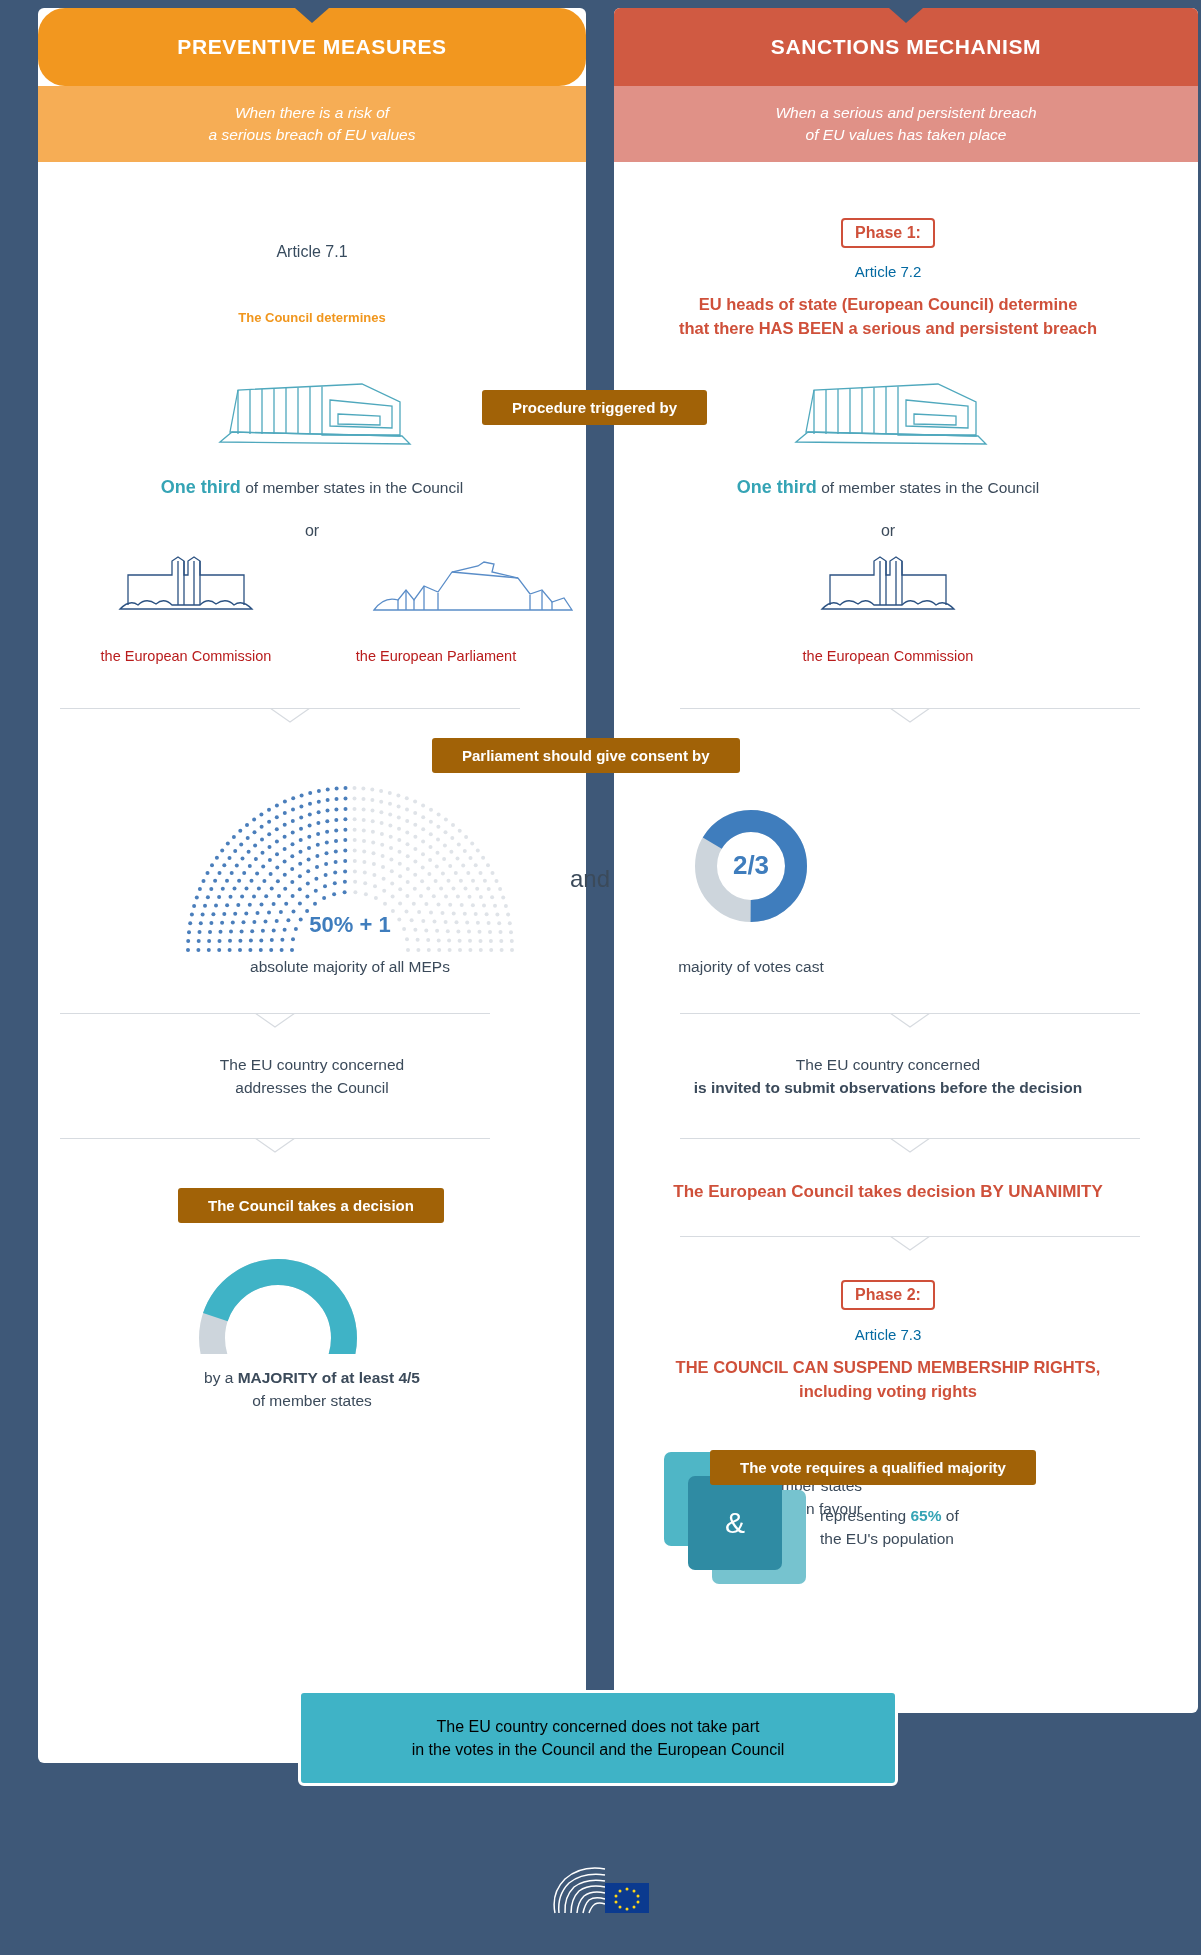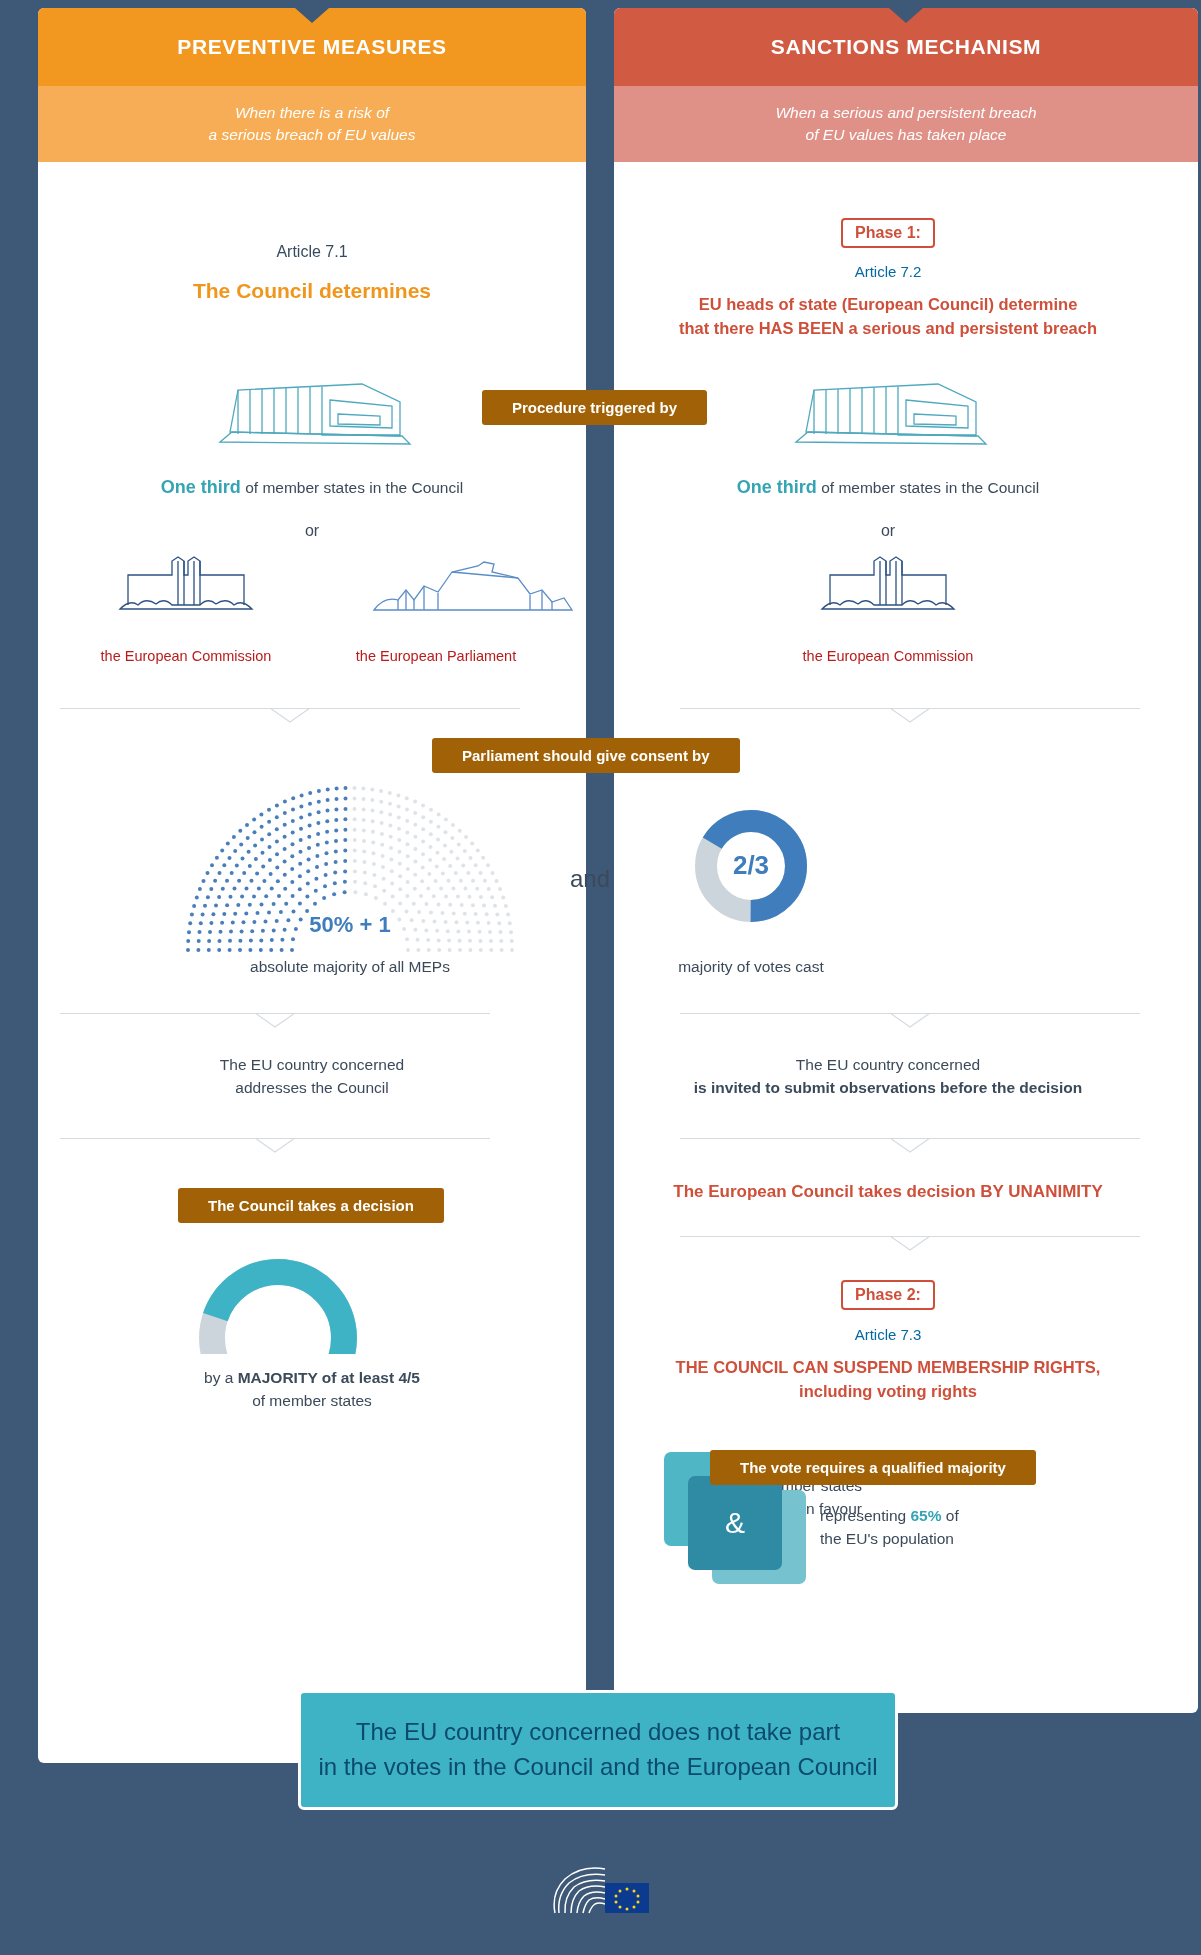--- a/index.html
+++ b/index.html
@@ -16,36 +16,36 @@
   
   .col{position:absolute;top:8px;background:#ffffff;border-radius:6px;overflow:hidden;}
   .col-left{left:38px;width:548px;height:1755px;}
   .col-right{left:614px;width:584px;height:1705px;}
 
   .hdr{position:relative;text-align:center;color:#fff;}
   .hdr-main{height:78px;display:flex;align-items:center;justify-content:center;
             font-size:21px;font-weight:bold;letter-spacing:.6px;}
   .hdr-sub{height:76px;display:flex;flex-direction:column;align-items:center;
            justify-content:center;font-style:italic;font-size:15.5px;line-height:1.45;}
-  .left .hdr-main{background:#f2971f;}
+  .left .hdr-main{background:#f2971f;border-radius:27px;}
   .left .hdr-sub{background:#f6ad55;}
   .right .hdr-main{background:#d05a42;}
   .right .hdr-sub{background:#e09187;}
 
   .notch{position:absolute;top:0;left:50%;transform:translateX(-50%);
          width:0;height:0;border-left:17px solid transparent;border-right:17px solid transparent;
          border-top:15px solid #3e5878;z-index:5;}
 
   
   .spine{position:absolute;left:586px;top:8px;width:28px;height:1705px;background:#3e5878;z-index:3;}
 
   
   .ctr{text-align:center;}
   .article{font-size:15px;color:#0369a1;}
-  .lead-orange{color:#f0961d;font-weight:bold;font-size:21px;line-height:1.45;}
+  .lead-orange{color:#f0961d;font-weight:bold;font-size:13px;line-height:1.45;margin-top:33px;}
   .lead-red{color:#cf503a;font-weight:bold;font-size:16.5px;line-height:1.45;}
   .body-txt{font-size:15.5px;line-height:1.5;color:#3b4a5a;}
   .body-txt b{font-weight:bold;}
   .teal-b{color:#35a4b5;font-weight:bold;}
   .small-lbl{font-size:14.5px;color:#b91c1c;}
   .or{font-size:16px;color:#3b4a5a;}
 
   
   .badge{position:absolute;background:#a16207;color:#fff;font-weight:bold;
          font-size:15px;padding:9px 30px;border-radius:3px;white-space:nowrap;z-index:6;}
@@ -53,21 +53,21 @@
          font-size:16px;padding:4px 12px;border-radius:4px;}
 
   
   .divider{position:absolute;height:14px;}
   .divider .ln{position:absolute;top:0;left:0;right:0;height:1px;background:#d7dbe0;}
   .divider .chev{position:absolute;top:0;left:50%;transform:translateX(-50%);}
 
   
   .banner{position:absolute;left:298px;top:1690px;width:600px;
           background:#3fb3c6;border:3px solid #fff;border-radius:6px;
-          color:#0c4a6e;text-align:center;font-size:24px;line-height:1.45;
+          color:#000000;text-align:center;font-size:16px;line-height:1.45;
           padding:22px 10px;box-sizing:border-box;z-index:8;}
 
   .logo{position:absolute;left:50%;transform:translateX(-50%);top:1865px;}
 
   .abs{position:absolute;}
 </style>
 </head>
 <body>
 
 <div class="stage">

